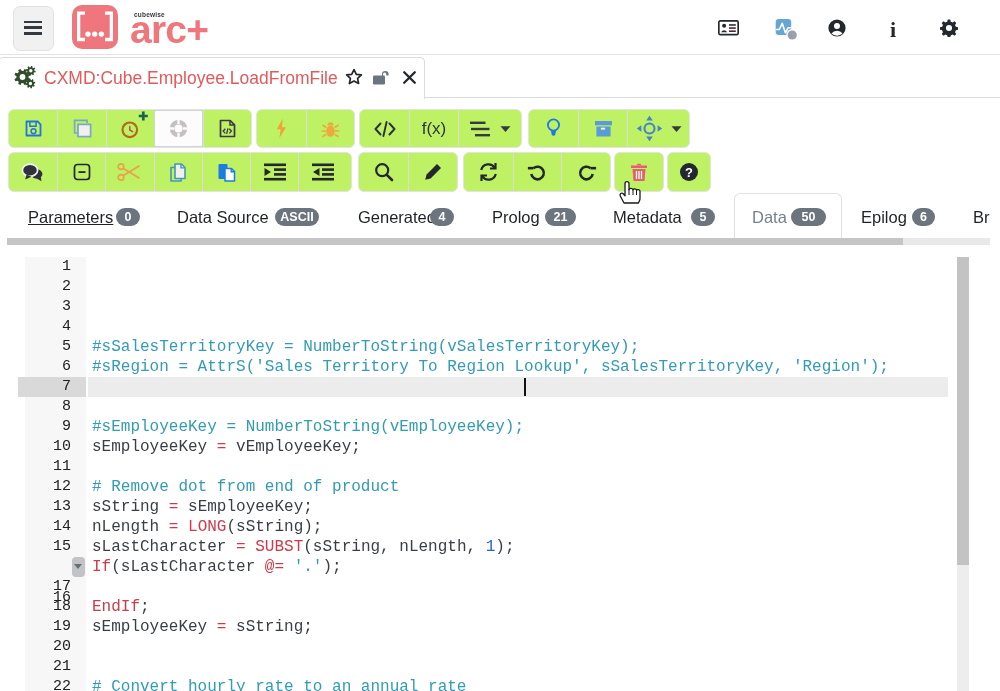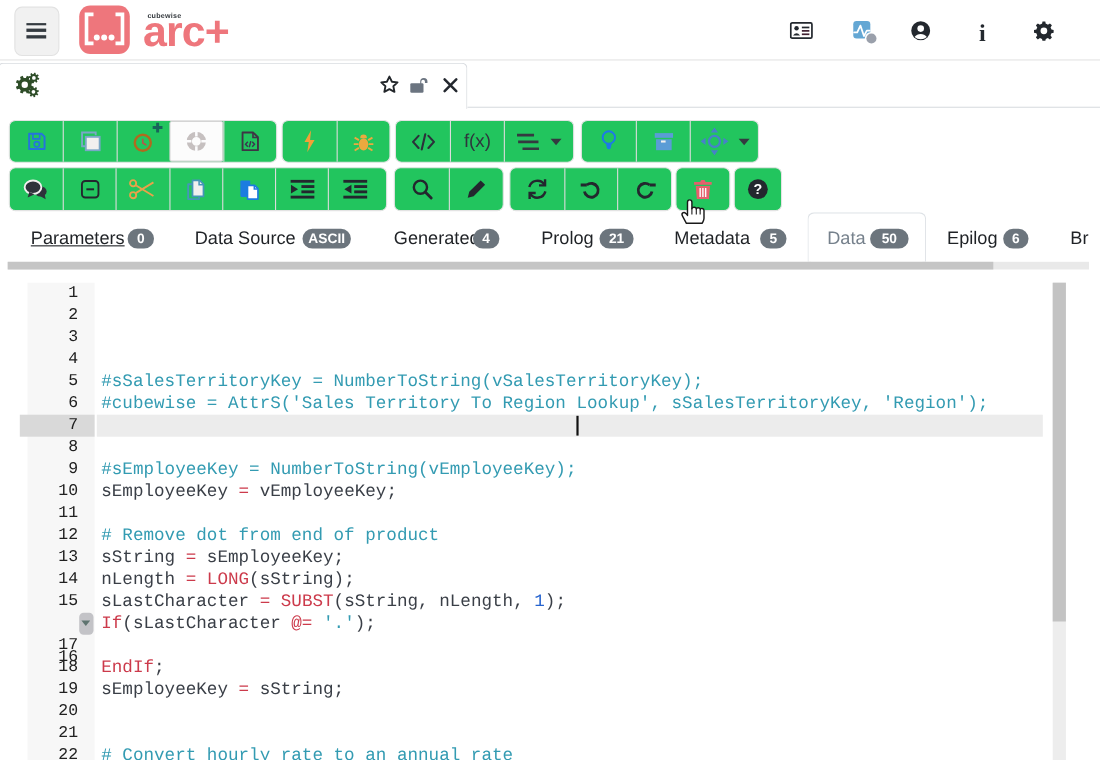--- a/index.html
+++ b/index.html
@@ -2,21 +2,21 @@
 <html><head>
 <meta charset="utf-8">
 <style>
   * { margin:0; padding:0; box-sizing:border-box; }
   html,body { width:1000px; height:691px; background:#fff; overflow:hidden;
     font-family:"Liberation Sans", sans-serif; }
   .abs { position:absolute; }
   #page { position:relative; width:1000px; height:691px; background:#fff; }
 
   
-  .grp { position:absolute; background:#22c55e; border:1px solid #e3e3e3; border-radius:6px;
+  .grp { position:absolute; background:#bef264; border:1px solid #e3e3e3; border-radius:6px;
          display:flex; }
   .btn { display:flex; align-items:center; justify-content:center; height:100%; }
   .btn + .btn { border-left:1px solid #dcdcdc; }
   .btn.active { background:#fcfcfc; border:1px solid #d4d4d4; border-radius:2px; }
 
   
   .codeline { position:absolute; left:92px; white-space:pre;
     font-family:"Liberation Mono", monospace; font-size:16px; line-height:20px; color:#3a3f47; }
   .lnum { position:absolute; left:25px; width:46px; text-align:right;
     font-family:"Liberation Mono", monospace; font-size:15px; line-height:20px; color:#202020; }
@@ -77,20 +77,21 @@
   <div class="abs" style="left:-2px;top:57px;width:427px;height:42px;background:#fff;border:1px solid #d9dce0;border-bottom:none;border-radius:5px 5px 0 0;"></div>
   <div class="abs" style="left:425px;top:97px;width:575px;height:1px;background:#d9dce0;"></div>
 
   <svg class="abs" style="left:14px;top:66px;" width="23" height="23" viewBox="0 0 23 23">
     <g fill="#2e4d28" fill-rule="evenodd">
       <path d="M16.56 12.97 L15.56 15.36 L13.50 14.67 L12.13 16.03 L12.81 18.10 L10.41 19.08 L9.44 17.13 L7.51 17.12 L6.53 19.06 L4.14 18.06 L4.83 16.00 L3.47 14.63 L1.40 15.31 L0.42 12.91 L2.37 11.94 L2.38 10.01 L0.44 9.03 L1.44 6.64 L3.50 7.33 L4.87 5.97 L4.19 3.90 L6.59 2.92 L7.56 4.87 L9.49 4.88 L10.47 2.94 L12.86 3.94 L12.17 6.00 L13.53 7.37 L15.60 6.69 L16.58 9.09 L14.63 10.06 L14.62 11.99 Z M11.40 11.00 A2.9 2.9 0 1 0 5.6 11 A2.9 2.9 0 1 0 11.4 11 Z"></path>
       <path d="M21.70 5.00 L21.40 6.49 L20.07 6.31 L19.45 7.24 L20.12 8.40 L18.85 9.25 L18.04 8.18 L16.94 8.40 L16.60 9.70 L15.11 9.40 L15.29 8.07 L14.36 7.45 L13.20 8.12 L12.35 6.85 L13.42 6.04 L13.20 4.94 L11.90 4.60 L12.20 3.11 L13.53 3.29 L14.15 2.36 L13.48 1.20 L14.75 0.35 L15.56 1.42 L16.66 1.20 L17.00 -0.10 L18.49 0.20 L18.31 1.53 L19.24 2.15 L20.40 1.48 L21.25 2.75 L20.18 3.56 L20.40 4.66 Z M18.50 4.80 A1.7 1.7 0 1 0 15.1 4.8 A1.7 1.7 0 1 0 18.5 4.8 Z"></path>
       <path d="M20.83 19.59 L19.98 20.85 L18.82 20.16 L17.89 20.78 L18.06 22.11 L16.56 22.40 L16.23 21.10 L15.13 20.87 L14.31 21.93 L13.05 21.08 L13.74 19.92 L13.12 18.99 L11.79 19.16 L11.50 17.66 L12.80 17.33 L13.03 16.23 L11.97 15.41 L12.82 14.15 L13.98 14.84 L14.91 14.22 L14.74 12.89 L16.24 12.60 L16.57 13.90 L17.67 14.13 L18.49 13.07 L19.75 13.92 L19.06 15.08 L19.68 16.01 L21.01 15.84 L21.30 17.34 L20.00 17.67 L19.77 18.77 Z M18.10 17.50 A1.7 1.7 0 1 0 14.7 17.5 A1.7 1.7 0 1 0 18.1 17.5 Z"></path>
     </g>
   </svg>
+  <div class="abs" style="left:44px;top:68px;font-size:17.5px;color:#e25a5a;">CXMD:Cube.Employee.LoadFromFile</div>
 
   <svg class="abs" style="left:344.5px;top:68px;" width="18" height="18" viewBox="0 0 18 18">
     <path d="M9 1.6 l2.3 4.7 5.1 0.6 -3.8 3.5 1 5.1 -4.6 -2.5 -4.6 2.5 1 -5.1 -3.8 -3.5 5.1 -0.6 z" fill="none" stroke="#23272b" stroke-width="1.7" stroke-linejoin="round"></path>
   </svg>
 
   <svg class="abs" style="left:372px;top:68px;" width="19" height="18" viewBox="0 0 19 18">
     <path d="M10 8.5 v-2.3 a3.3 3.3 0 0 1 6.6 0 v1.3 h-2.3 v-1.3 a1.65 1.65 0 0 0-1.65 -1.6 a1.65 1.65 0 0 0-1.65 1.6 v2.3 z" fill="#6b7480"></path>
     <rect x="1" y="7.6" width="12" height="8.8" rx="1.2" fill="#6b7480"></rect>
   </svg>
 
@@ -375,21 +376,21 @@
   <div class="lnum" style="top:637px;">20</div>
   <div class="lnum" style="top:657px;">21</div>
   <div class="lnum" style="top:677px;">22</div>
 
   <div class="abs" style="left:71.5px;top:557px;width:13px;height:20px;background:#c3c3c7;border-radius:4px;"></div>
   <svg class="abs" style="left:73px;top:563px;" width="10" height="8" viewBox="0 0 10 8">
       <path d="M1 1 L5 6 L9 1 z" fill="#5f7470"></path>
     </svg>
 
   <div class="codeline com" style="top:337px;">#sSalesTerritoryKey = NumberToString(vSalesTerritoryKey);</div>
-  <div class="codeline com" style="top:357px;">#cubewise = AttrS('Sales Territory To Region Lookup', sSalesTerritoryKey, 'Region');</div>
+  <div class="codeline com" style="top:357px;">#sRegion = AttrS('Sales Territory To Region Lookup', sSalesTerritoryKey, 'Region');</div>
   <div class="codeline com" style="top:417px;">#sEmployeeKey = NumberToString(vEmployeeKey);</div>
   <div class="codeline" style="top:437px;">sEmployeeKey <span class="red">=</span> vEmployeeKey;</div>
   <div class="codeline com" style="top:477px;"># Remove dot from end of product</div>
   <div class="codeline" style="top:497px;">sString <span class="red">=</span> sEmployeeKey;</div>
   <div class="codeline" style="top:517px;">nLength <span class="red">=</span> <span class="red">LONG</span>(sString);</div>
   <div class="codeline" style="top:537px;">sLastCharacter <span class="red">=</span> <span class="red">SUBST</span>(sString, nLength, <span class="num">1</span>);</div>
   <div class="codeline" style="top:557px;"><span class="red">If</span>(sLastCharacter <span class="red">@=</span> <span class="com">'.'</span>);</div>
   <div class="codeline" style="top:597px;"><span class="red">EndIf</span>;</div>
   <div class="codeline" style="top:617px;">sEmployeeKey <span class="red">=</span> sString;</div>
   <div class="codeline com" style="top:677px;"># Convert hourly rate to an annual rate</div>

